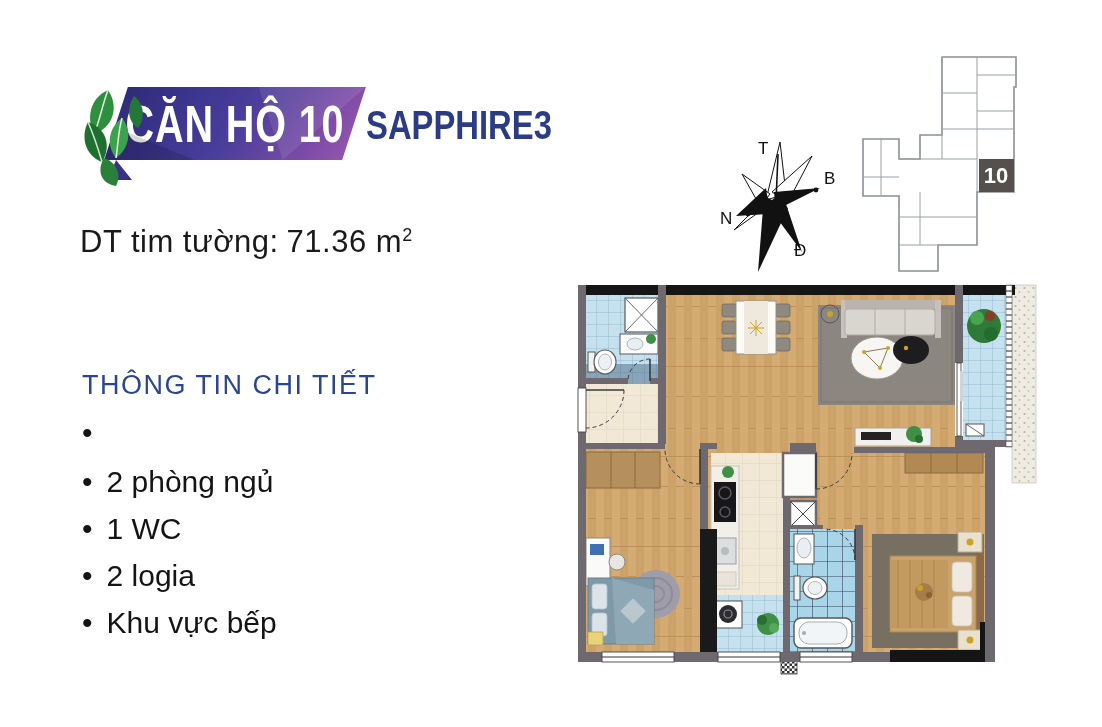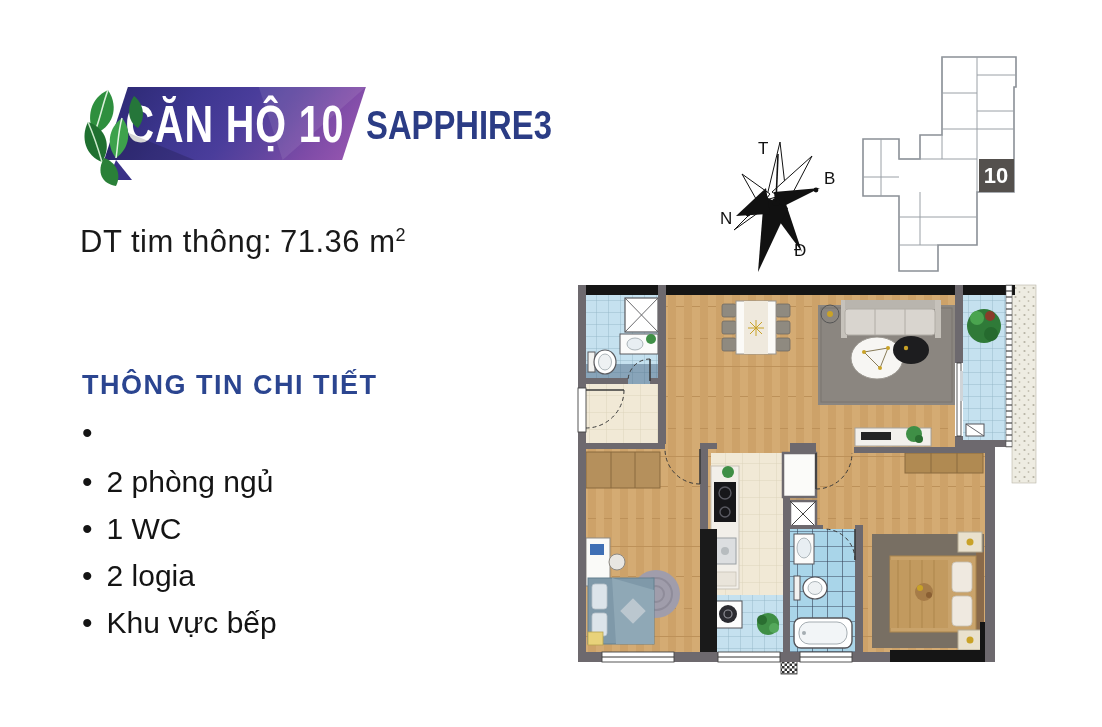--- a/index.html
+++ b/index.html
@@ -33,21 +33,21 @@
   .brand{
     position:absolute;left:366px;top:99px;height:52px;display:flex;align-items:center;
     font-size:40px;font-weight:700;color:#2b3c85;letter-spacing:0;
     transform:scale(0.82,1.0);transform-origin:left center;white-space:nowrap;
   }
   
   .areas{position:absolute;left:80px;top:212px;font-size:31px;line-height:47px;color:#191919;letter-spacing:0.5px;}
   .areas sup{font-size:18px;}
   .areas .lbl{margin-right:8px;}
   .detail-heading{
-    position:absolute;left:82px;top:370px;font-size:27px;font-weight:700;
+    position:absolute;left:82px;top:370px;font-size:27px;font-weight:400;
     color:#2b4590;letter-spacing:1.5px;white-space:nowrap;
   }
   .detail-list{position:absolute;left:82px;top:418px;font-size:30px;color:#141414;}
   .detail-list .row{display:flex;align-items:baseline;height:47px;}
   .detail-list .dot{font-size:30px;margin-right:14px;line-height:1;}
   
   .compass{position:absolute;left:702px;top:132px;}
   .keyplan{position:absolute;left:858px;top:47px;}
   .floorplan{position:absolute;left:572px;top:276px;}
   svg text.kp-num{font-family:"Liberation Sans",sans-serif;font-weight:700;}
@@ -69,21 +69,21 @@
     <path d="M44 34 C30 44 28 62 38 74 C52 64 54 46 44 34 Z" fill="#3da24c"></path>
     <path d="M44 34 C40 48 40 62 38 74" stroke="#e2f4e2" stroke-width="1.5" fill="none"></path>
     <path d="M26 74 C18 88 24 100 38 102 C44 90 38 78 26 74 Z" fill="#2a8038"></path>
     <path d="M56 12 C48 24 50 38 60 44 C68 34 66 20 56 12 Z" fill="#25763a"></path>
   </svg>
 </div>
 <div class="brand">SAPPHIRE3</div>
 
 <div class="areas">
   <div>
-    <span class="lbl">DT tim thông:</span><span>71.36 m</span><sup>2</sup>
+    <span class="lbl">DT tim tường:</span><span>71.36 m</span><sup>2</sup>
   </div>
 </div>
 
 <div class="detail-heading">THÔNG TIN CHI TIẾT</div>
 <div class="detail-list">
 
     <div class="row">
       <span class="dot">•</span>
     </div>
 

